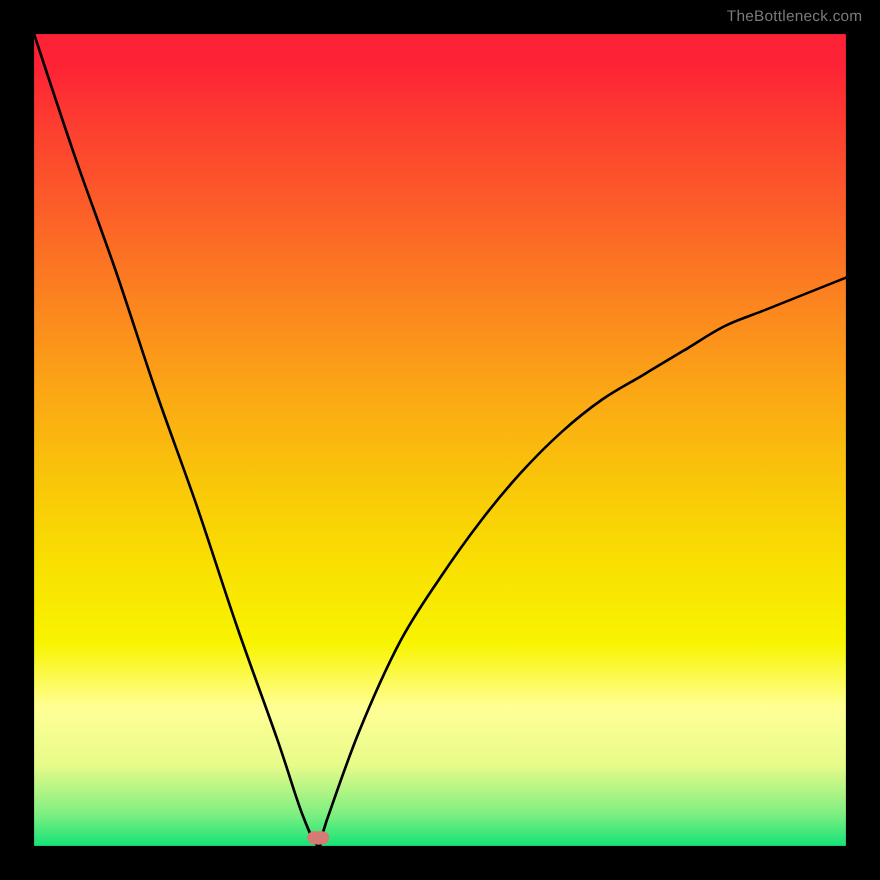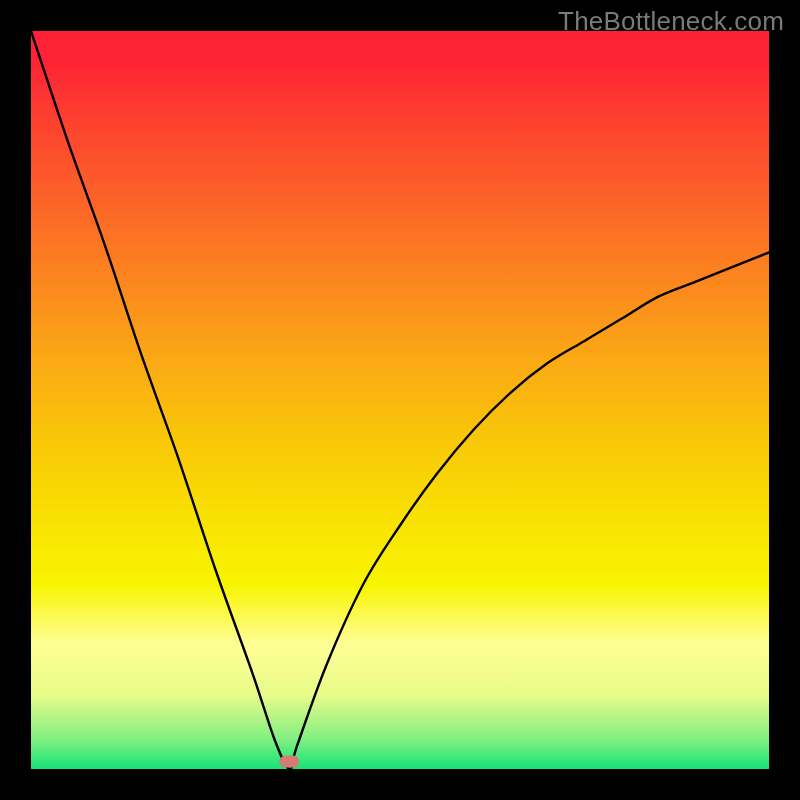--- a/index.html
+++ b/index.html
@@ -44,21 +44,21 @@
     left: 0;
     top: 0;
     width: 738px;
     height: 738px;
   }
   .watermark {
     position: absolute;
     top: 6px;
     right: 16px;
     color: #7A7A7A;
-    font-size: 26px;
+    font-size: 14px;
     font-weight: 500;
     letter-spacing: 0.2px;
     user-select: none;
   }
   .marker {
     fill: #D67A74;
   }
 </style>
 </head>
 <body>

